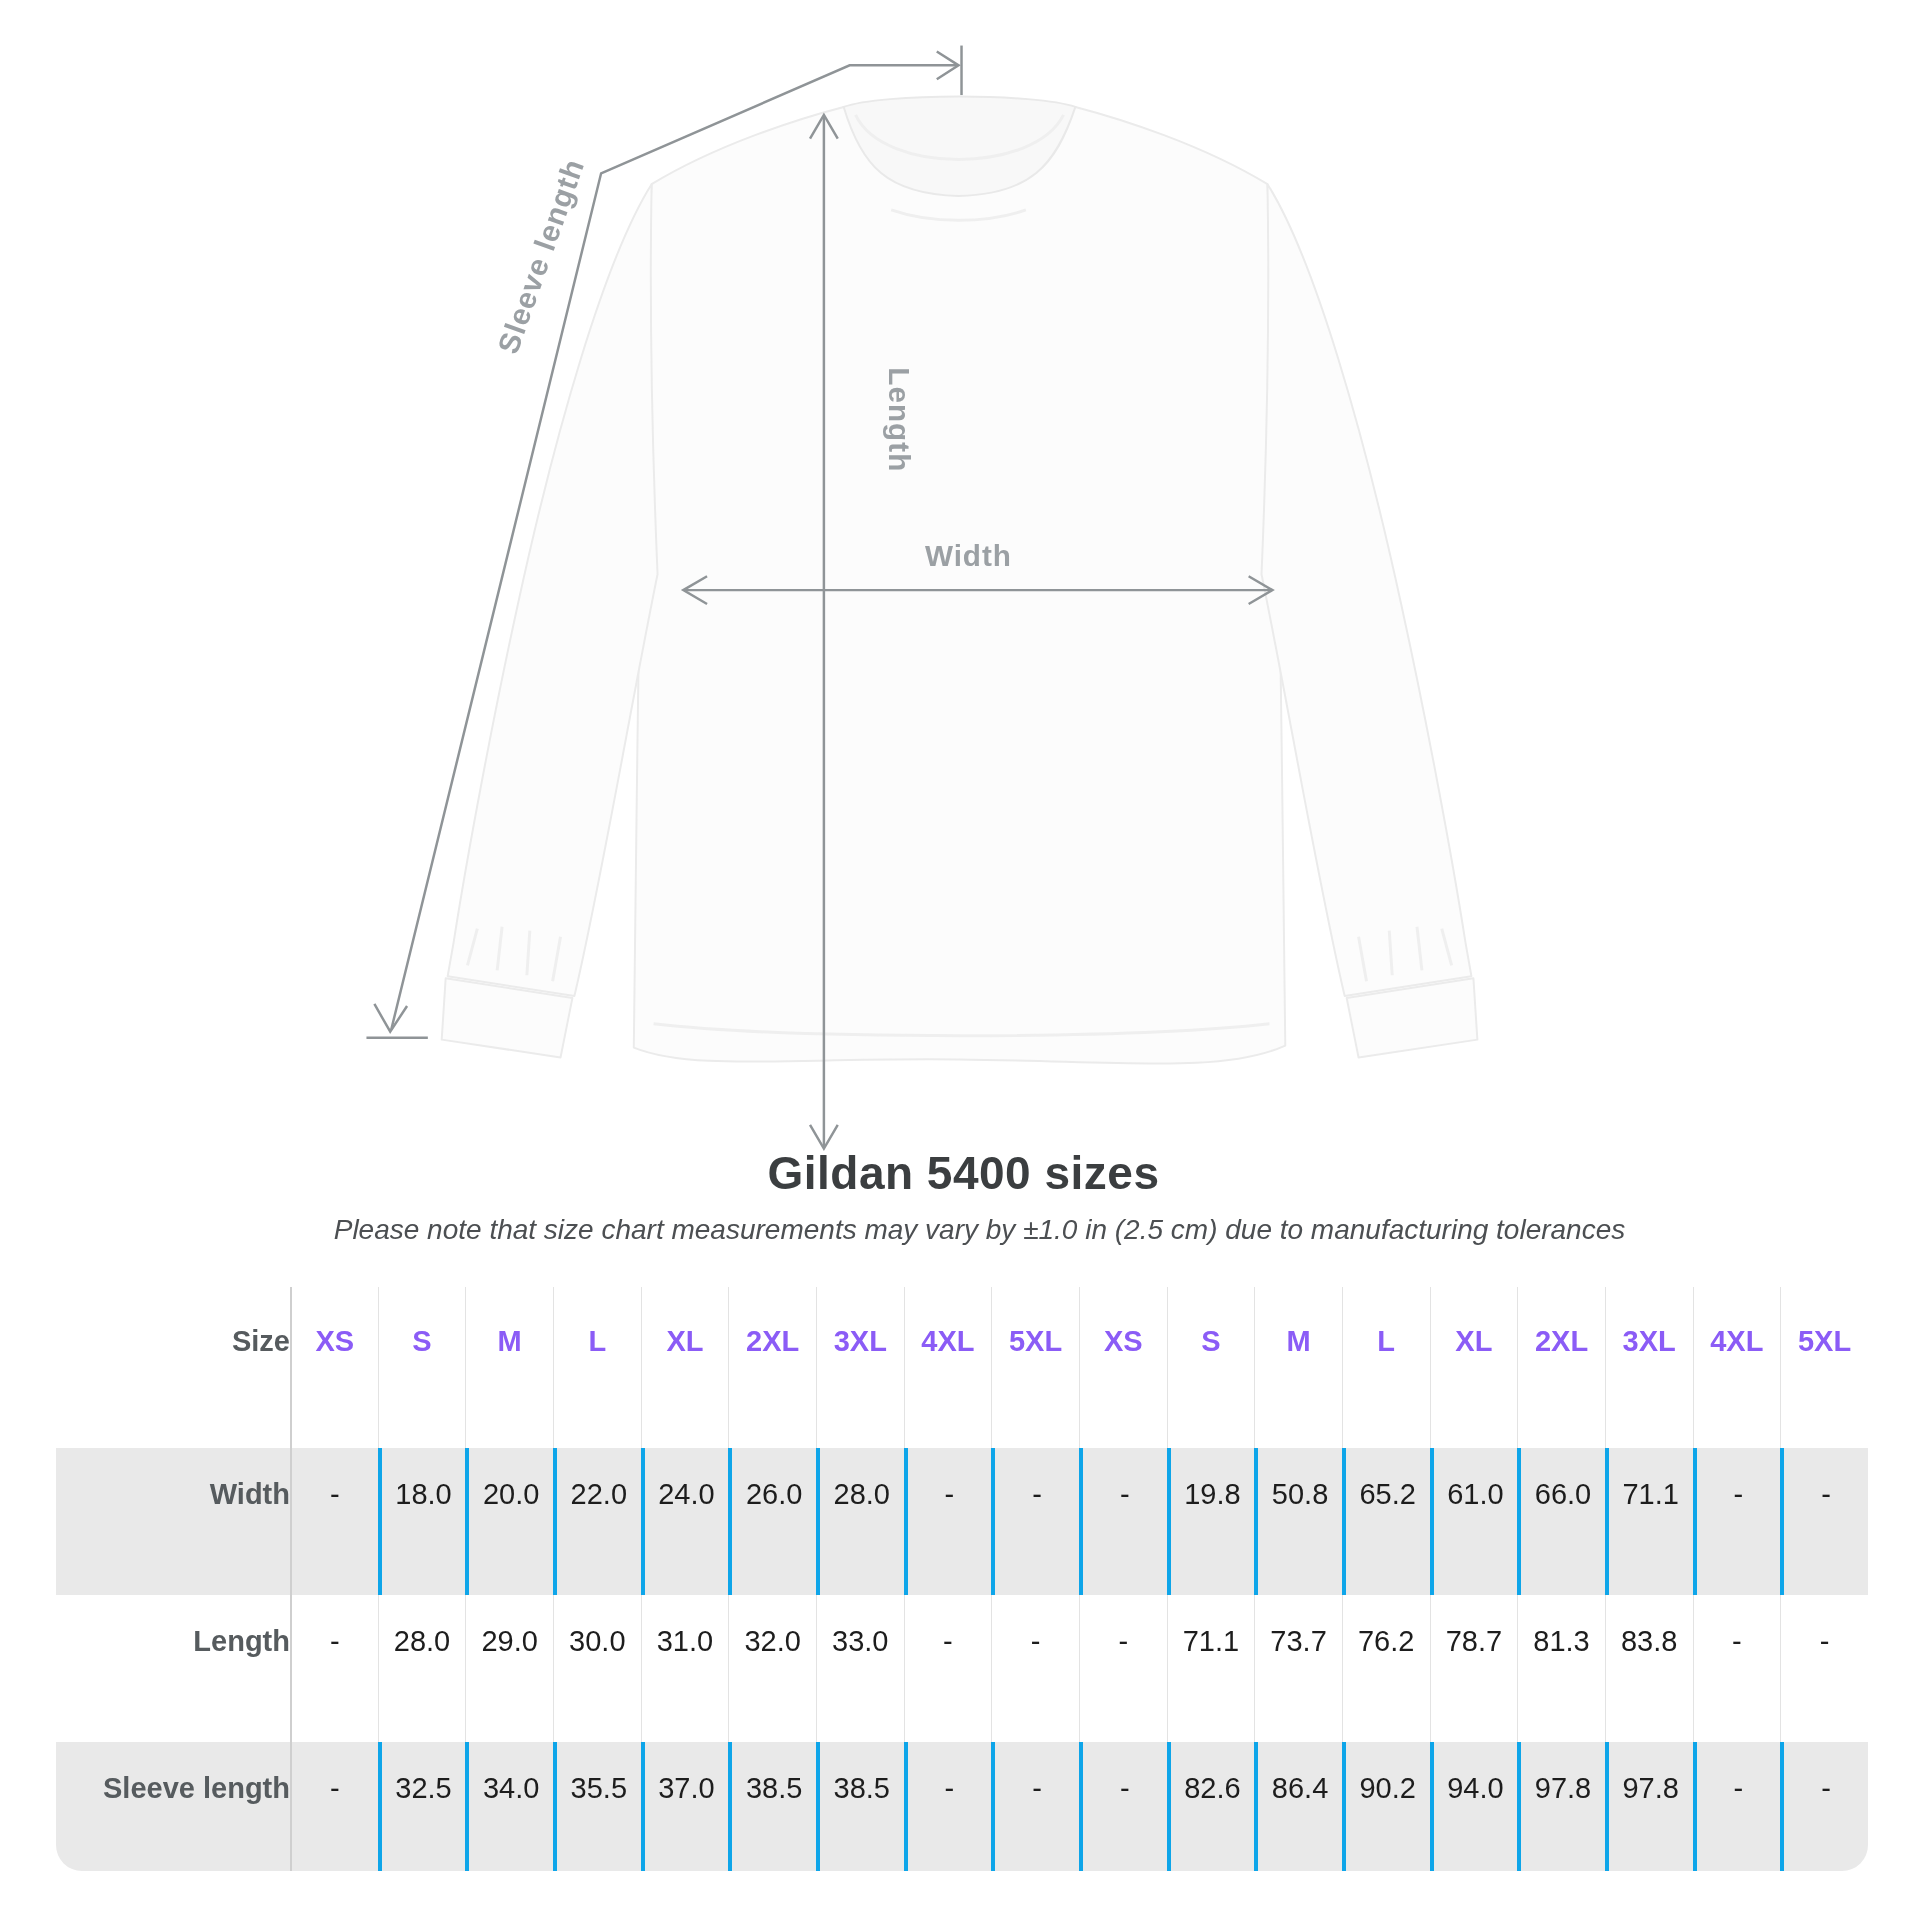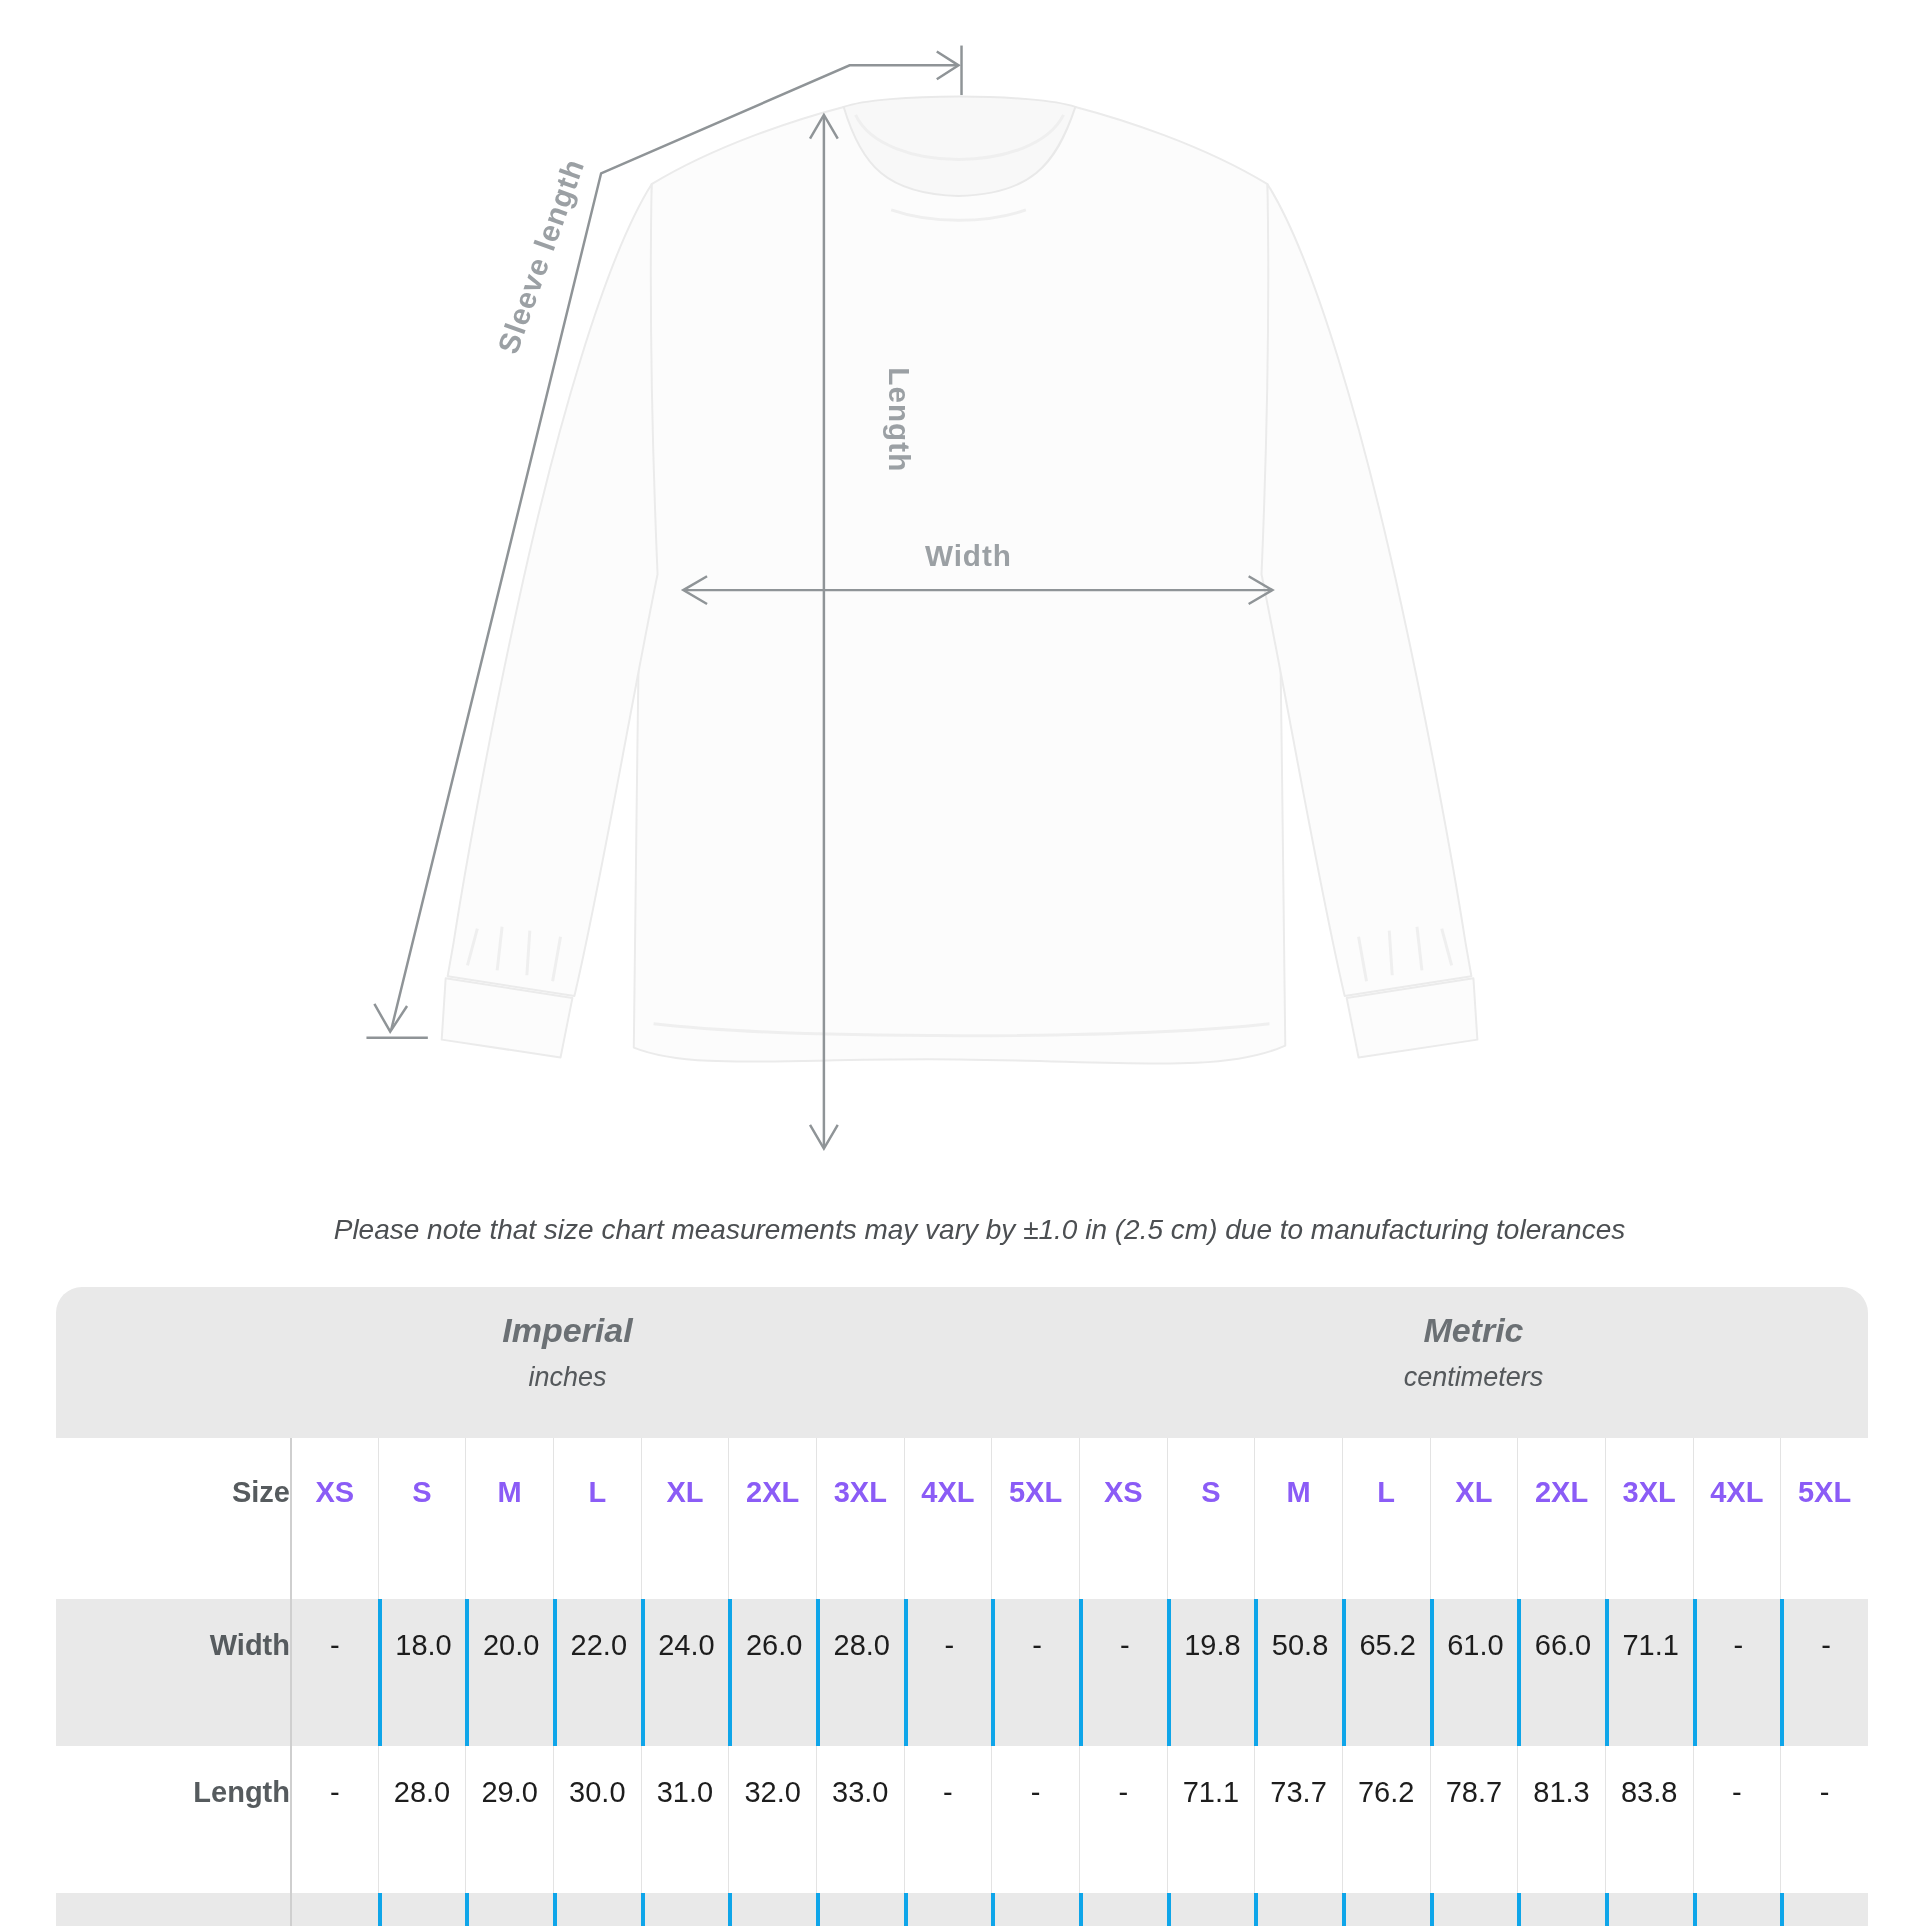--- a/index.html
+++ b/index.html
@@ -101,20 +101,21 @@
       <path class="mline" d="M 692,596 L 1283,596"></path>
       <path class="mline" d="M 714,582 L 690,596 L 714,610"></path>
       <path class="mline" d="M 1261,582 L 1285,596 L 1261,610"></path>
     </g>
 
     <text class="dim-label" transform="translate(556,262) rotate(-70.5)" text-anchor="middle">Sleeve length</text>
     <text class="dim-label" transform="translate(898,424) rotate(90)" text-anchor="middle">Length</text>
     <text class="dim-label" x="978" y="572" text-anchor="middle">Width</text>
   </svg>
 
+  <div class="page-title">Gildan 5400 sizes</div>
   <div class="page-subtitle">Please note that size chart measurements may vary by ±1.0 in (2.5 cm) due to manufacturing tolerances</div>
 
   <div class="size-table-wrap">
     <table class="size-chart">
       <colgroup id="cols">
           <col style="width: 234px;">
           <col>
           <col>
           <col>
           <col>
@@ -127,30 +128,20 @@
           <col>
           <col>
           <col>
           <col>
           <col>
           <col>
           <col>
           <col>
         </colgroup>
       <tbody id="tbody">
-        <tr class="section-row">
-          <td colspan="10">
-            <div class="section-label">Imperial</div>
-            <div class="section-unit">inches</div>
-          </td>
-          <td colspan="9">
-            <div class="section-label">Metric</div>
-            <div class="section-unit">centimeters</div>
-          </td>
-        </tr>
         <tr class="size-row" id="size-row">
           <td class="row-label">Size</td>
         <td class="size-col strong-sep">XS</td>
             <td class="size-col">S</td>
             <td class="size-col">M</td>
             <td class="size-col">L</td>
             <td class="size-col">XL</td>
             <td class="size-col">2XL</td>
             <td class="size-col">3XL</td>
             <td class="size-col">4XL</td>

